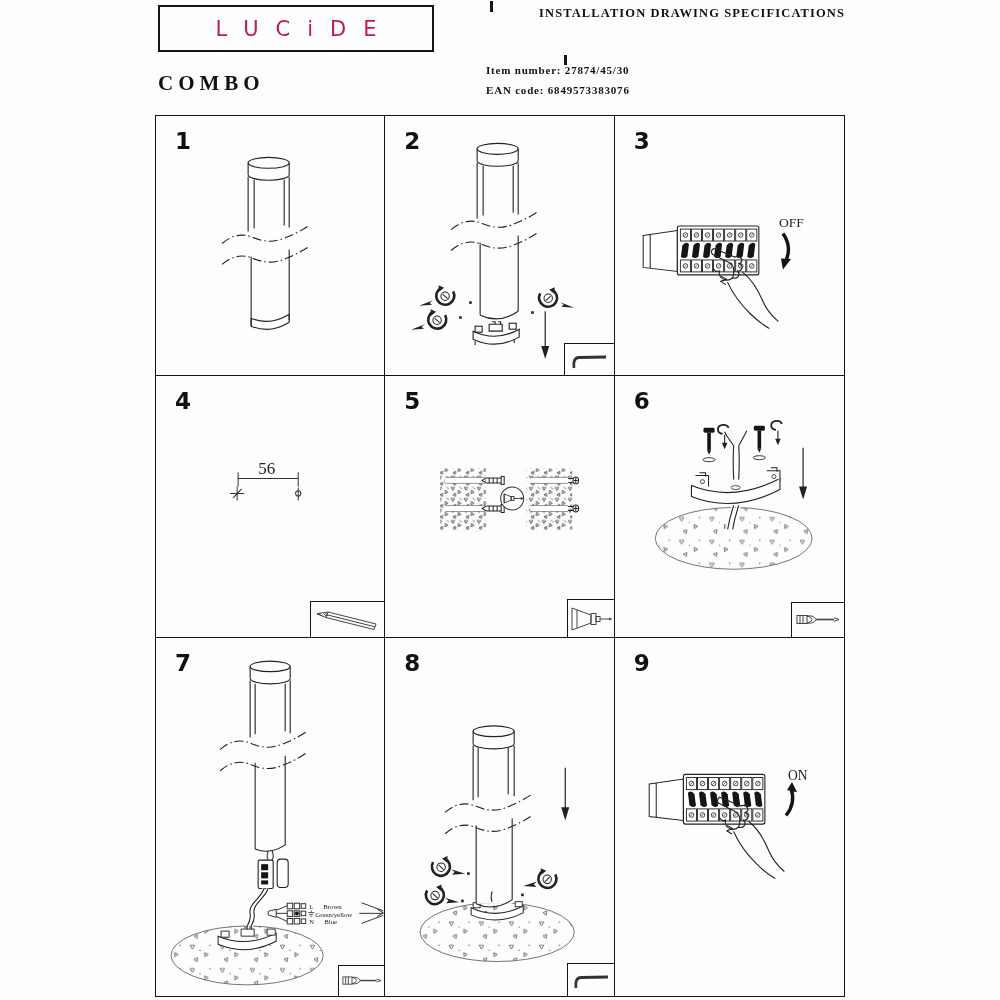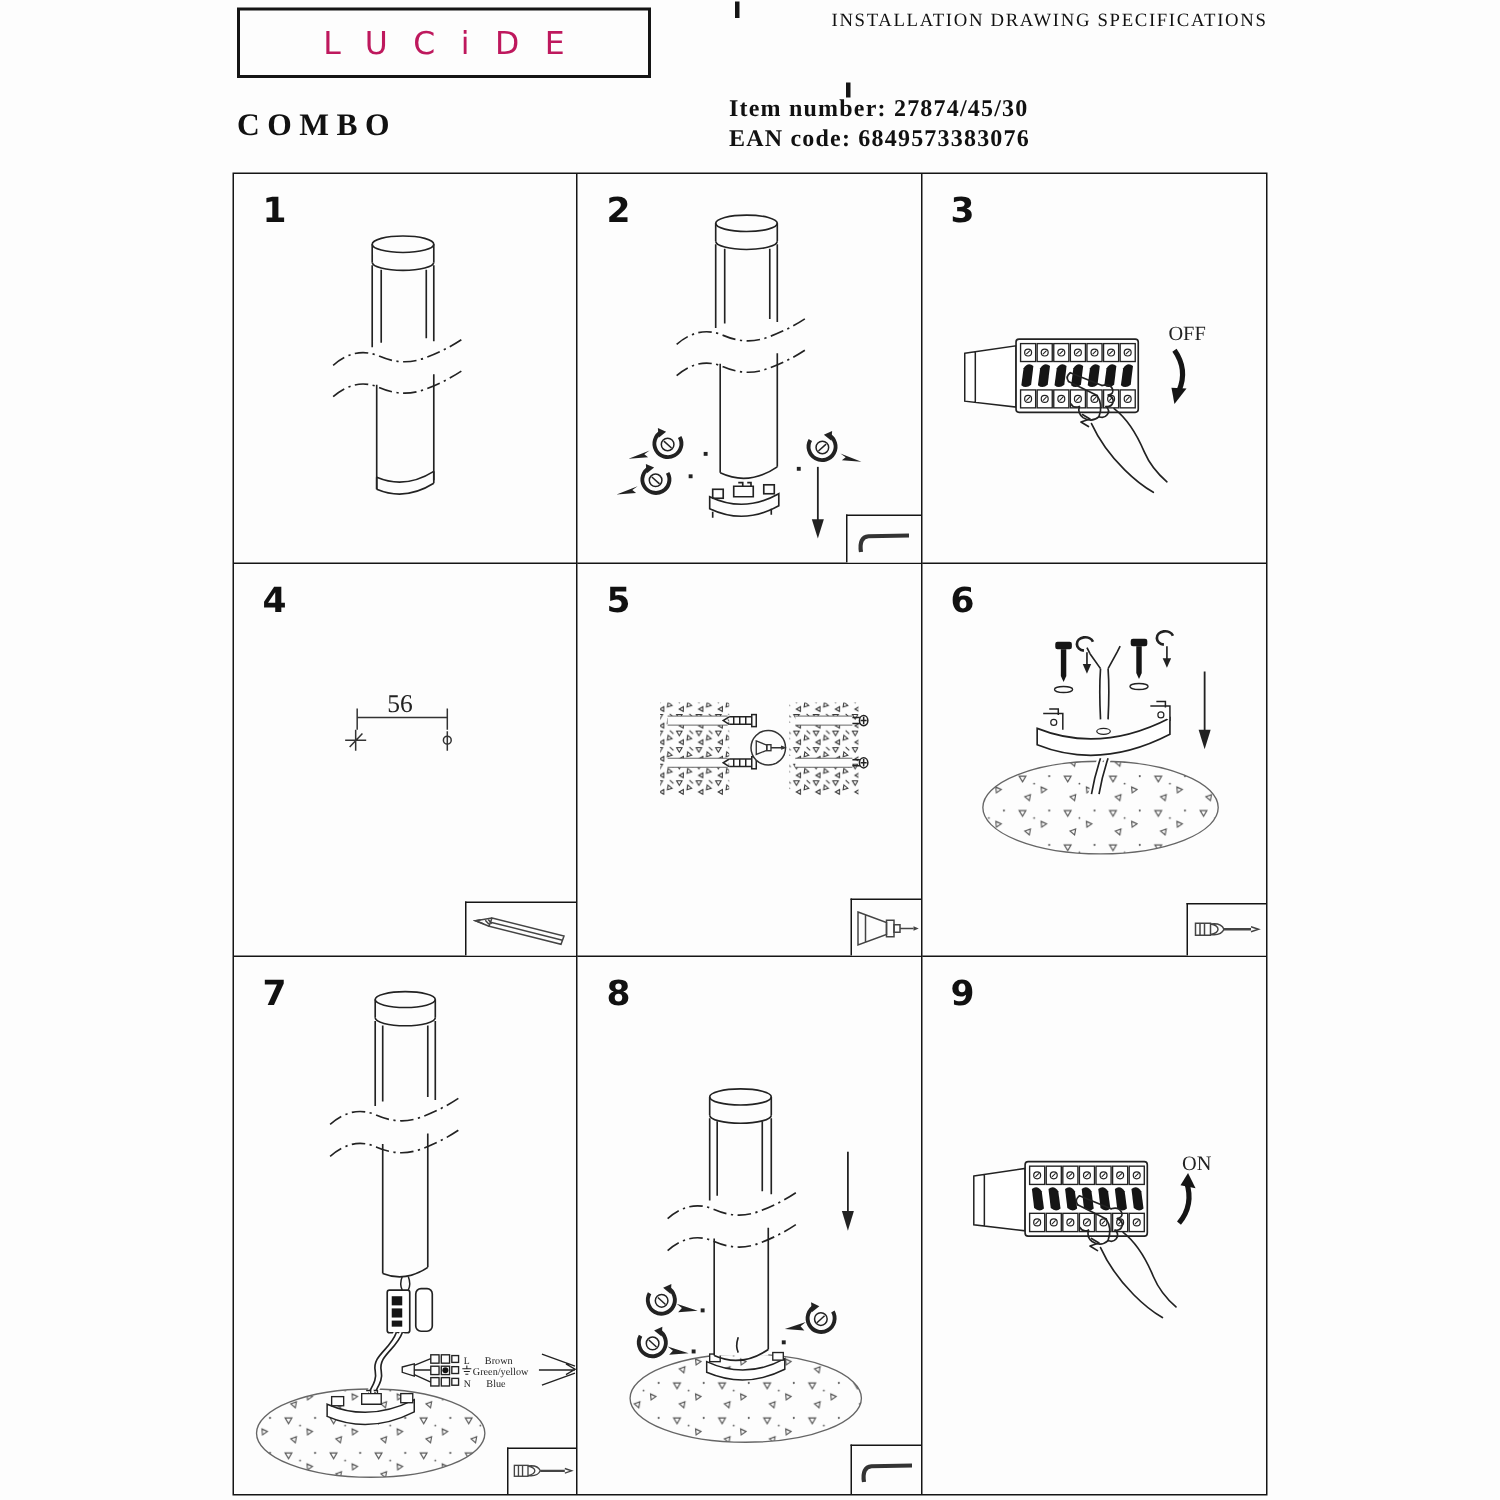--- a/index.html
+++ b/index.html
@@ -7,25 +7,25 @@
         font-family:"Liberation Serif",serif;color:#111;}
 
   
   .logo-box{position:absolute;left:158px;top:5px;width:276px;height:47px;
             border:2.5px solid #151515;box-sizing:border-box;
             display:flex;align-items:center;justify-content:center;}
   .logo-text{font-family:"DejaVu Sans",sans-serif;font-size:21px;font-weight:400;
              letter-spacing:17px;padding-left:17px;color:#be185d;}
   .logo-tab-top{position:absolute;left:330px;top:-6px;width:2.5px;height:11px;background:#151515;}
   .logo-tab-bottom{position:absolute;left:404px;top:48px;width:2.5px;height:10px;background:#151515;}
-  .spec-title{position:absolute;right:155px;top:6px;font-size:12.5px;font-weight:normal;
+  .spec-title{position:absolute;right:155px;top:6px;font-size:12.5px;font-weight:bold;
               letter-spacing:1.1px;}
   .product-name{position:absolute;left:158px;top:71px;font-size:21px;font-weight:bold;
                 letter-spacing:5px;}
-  .meta{position:absolute;left:486px;font-size:16px;font-weight:bold;letter-spacing:0.8px;}
+  .meta{position:absolute;left:486px;font-size:11px;font-weight:bold;letter-spacing:0.8px;}
   .meta.item{top:64px;} .meta.ean{top:84px;}
 
   
   .grid{position:absolute;left:155px;top:115px;width:690px;height:882px;
         border:1.6px solid #151515;box-sizing:border-box;
         display:grid;grid-template-columns:1fr 1fr 1fr;grid-template-rows:260px 262px 1fr;
         background:#fdfdfd;}
   .cell{position:relative;border-right:1.5px solid #151515;border-bottom:1.5px solid #151515;}
   .cell:nth-child(3n){border-right:none;}
   .cell.r3{border-bottom:none;}

